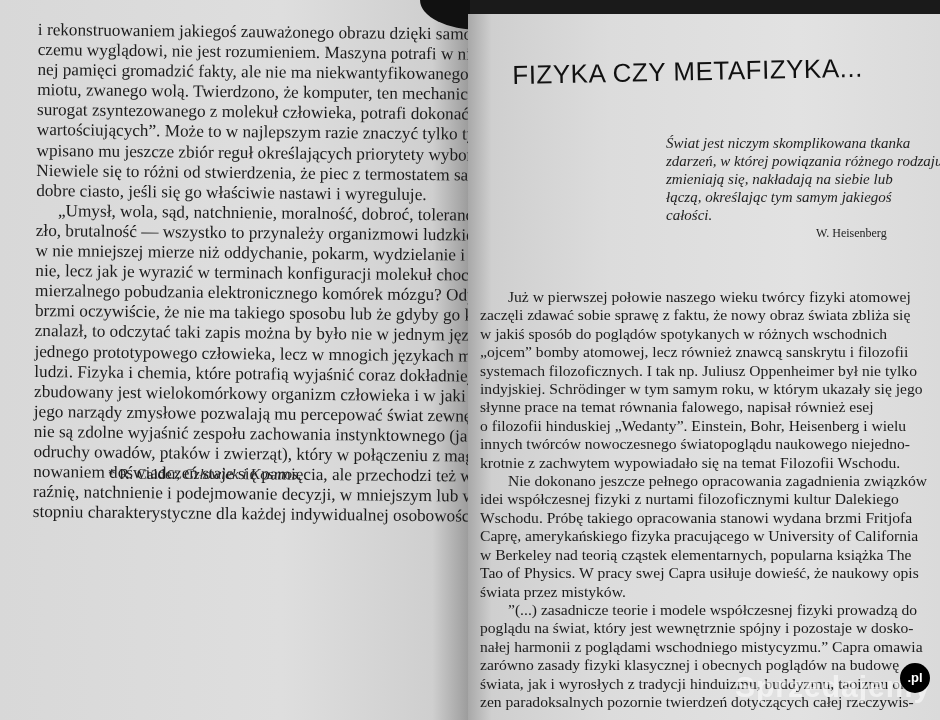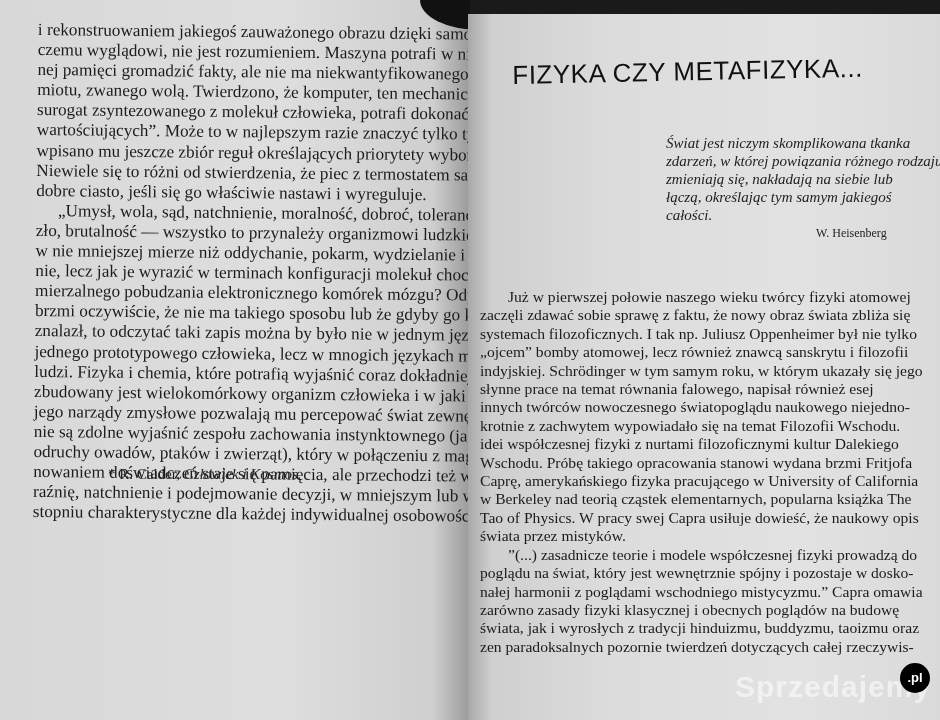--- a/index.html
+++ b/index.html
@@ -115,26 +115,29 @@
       <p>zdarzeń, w której powiązania różnego rodzaju</p>
       <p>zmieniają się, nakładają na siebie lub</p>
       <p>łączą, określając tym samym jakiegoś</p>
       <p>całości.</p>
     </div>
     <div class="motto-author">W. Heisenberg</div>
 
     <div class="right-text">
       <p class="indent">Już w pierwszej połowie naszego wieku twórcy fizyki atomowej</p>
       <p>zaczęli zdawać sobie sprawę z faktu, że nowy obraz świata zbliża się</p>
+      <p>w jakiś sposób do poglądów spotykanych w różnych wschodnich</p>
+      <p>„ojcem” bomby atomowej, lecz również znawcą sanskrytu i filozofii</p>
       <p>systemach filozoficznych. I tak np. Juliusz Oppenheimer był nie tylko</p>
-      <p>„ojcem” bomby atomowej, lecz również znawcą sanskrytu i filozofii</p>
       <p>indyjskiej. Schrödinger w tym samym roku, w którym ukazały się jego</p>
       <p>słynne prace na temat równania falowego, napisał również esej</p>
+      <p>o filozofii hinduskiej „Wedanty”. Einstein, Bohr, Heisenberg i wielu</p>
       <p>innych twórców nowoczesnego światopoglądu naukowego niejedno-</p>
       <p>krotnie z zachwytem wypowiadało się na temat Filozofii Wschodu.</p>
+      <p class="indent">Nie dokonano jeszcze pełnego opracowania zagadnienia związków</p>
       <p>idei współczesnej fizyki z nurtami filozoficznymi kultur Dalekiego</p>
       <p>Wschodu. Próbę takiego opracowania stanowi wydana brzmi Fritjofa</p>
       <p>Caprę, amerykańskiego fizyka pracującego w University of California</p>
       <p>w Berkeley nad teorią cząstek elementarnych, popularna książka The</p>
       <p>Tao of Physics. W pracy swej Capra usiłuje dowieść, że naukowy opis</p>
       <p>świata przez mistyków.</p>
       <p class="indent">”(...) zasadnicze teorie i modele współczesnej fizyki prowadzą do</p>
       <p>poglądu na świat, który jest wewnętrznie spójny i pozostaje w dosko-</p>
       <p>nałej harmonii z poglądami wschodniego mistycyzmu.” Capra omawia</p>
       <p>zarówno zasady fizyki klasycznej i obecnych poglądów na budowę</p>

